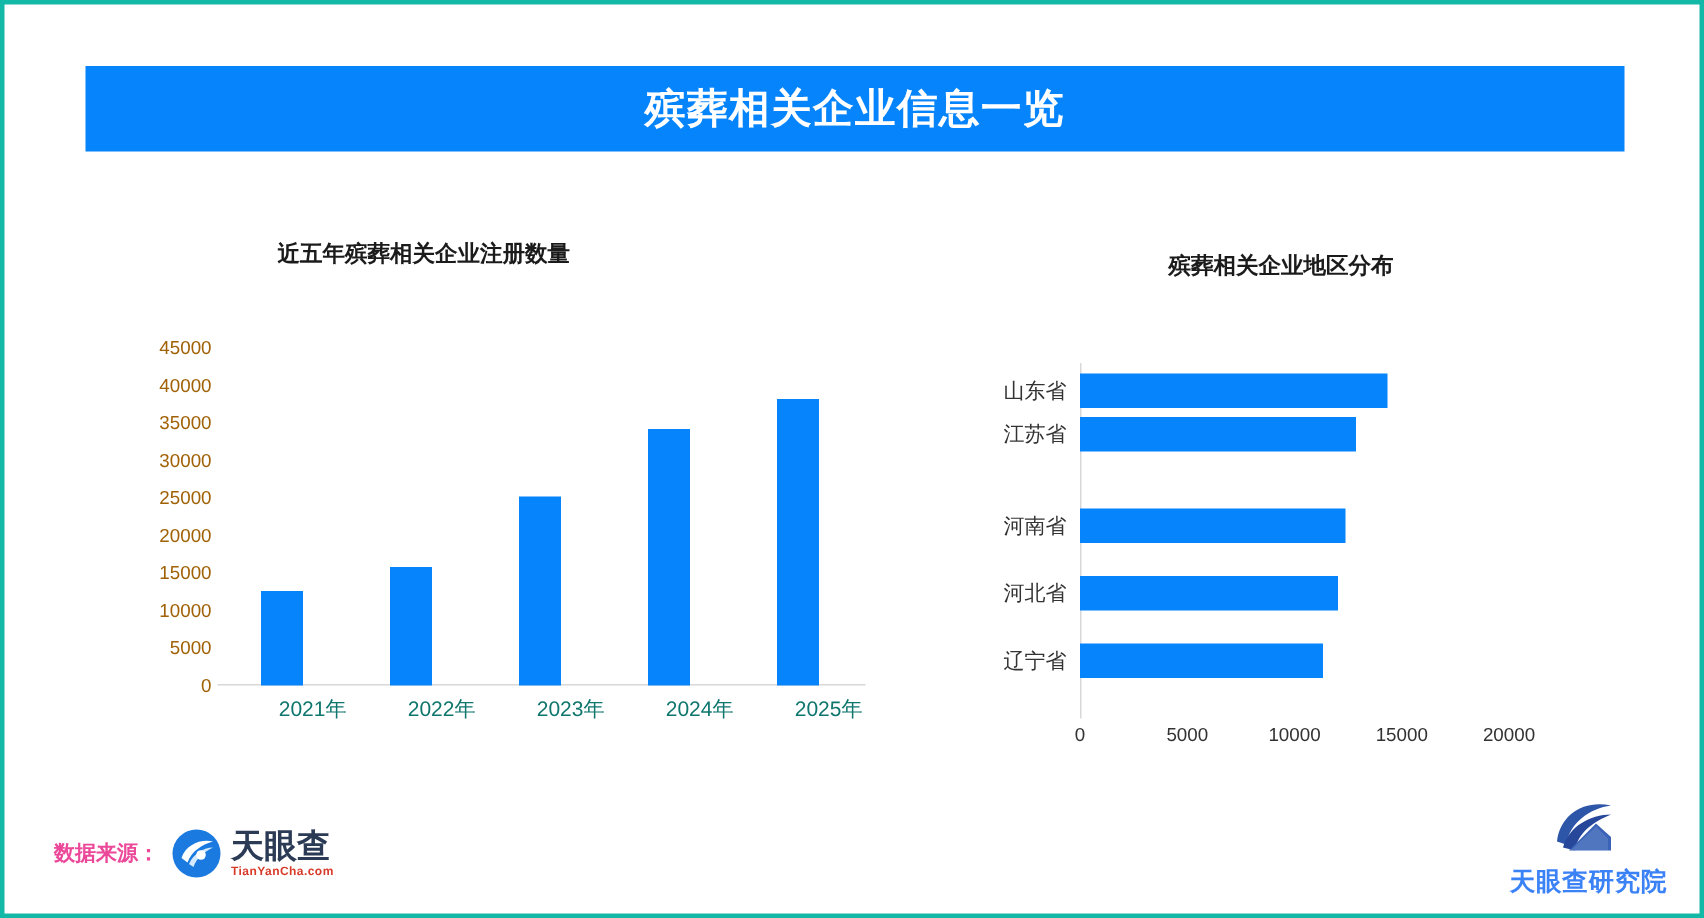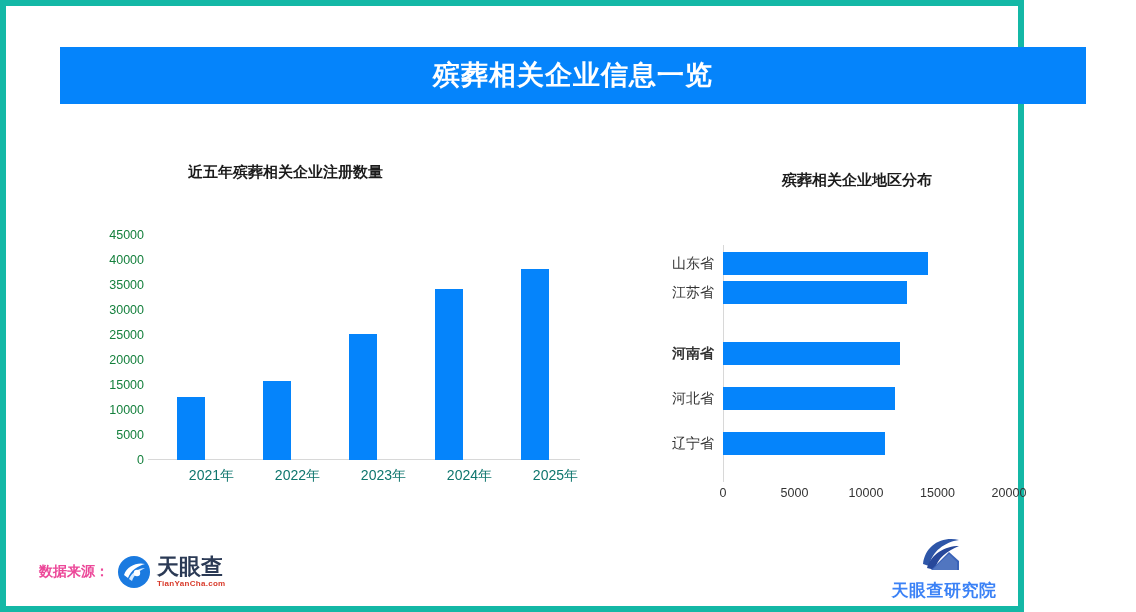--- a/index.html
+++ b/index.html
@@ -8,24 +8,24 @@
   }
   body {
     width: 1136px;
     height: 612px;
     background: #ffffff;
     font-family: "Liberation Sans", "DejaVu Sans", sans-serif;
     overflow: hidden;
   }
   #page {
     position: relative;
-    width: 1024px;
+    width: 1136px;
     height: 612px;
     box-sizing: border-box;
-    border: 6px solid #14b8a6;
+    border: 3px solid #14b8a6;
     background: #ffffff;
   }
 
   
   #title-banner {
     position: absolute;
     left: 54px;
     top: 41px;
     width: 1026px;
     height: 57px;
@@ -75,21 +75,21 @@
     width: 432px;
     height: 1px;
     background: #d8d8d8;
   }
   .y-tick {
     position: absolute;
     right: 0;
     width: 52px;
     text-align: right;
     font-size: 12.5px;
-    color: #15803d;
+    color: #a16207;
     transform: translateY(-50%);
   }
   #left-yaxis {
     position: absolute;
     left: 0;
     top: 11px;
     width: 52px;
     height: 225px;
   }
   .vbar-slot {
@@ -282,21 +282,21 @@
   <div id="right-chart">
     <div id="right-axis-line"></div>
   <div class="hbar-row" style="top: 15px;">
         <div class="hbar-label">山东省</div>
         <div class="hbar" style="width: 205.491px; background: rgb(5, 132, 251);"></div>
       </div>
       <div class="hbar-row" style="top: 44px;">
         <div class="hbar-label">江苏省</div>
         <div class="hbar" style="width: 184.184px; background: rgb(5, 132, 251);"></div>
       </div>
-      <div class="hbar-row" style="top: 105px; font-weight: bold;">
+      <div class="hbar-row" style="top: 105px;">
         <div class="hbar-label">河南省</div>
         <div class="hbar" style="width: 177.177px; background: rgb(5, 132, 251);"></div>
       </div>
       <div class="hbar-row" style="top: 150px;">
         <div class="hbar-label">河北省</div>
         <div class="hbar" style="width: 172.172px; background: rgb(5, 132, 251);"></div>
       </div>
       <div class="hbar-row" style="top: 195px;">
         <div class="hbar-label">辽宁省</div>
         <div class="hbar" style="width: 162.162px; background: rgb(5, 132, 251);"></div>

